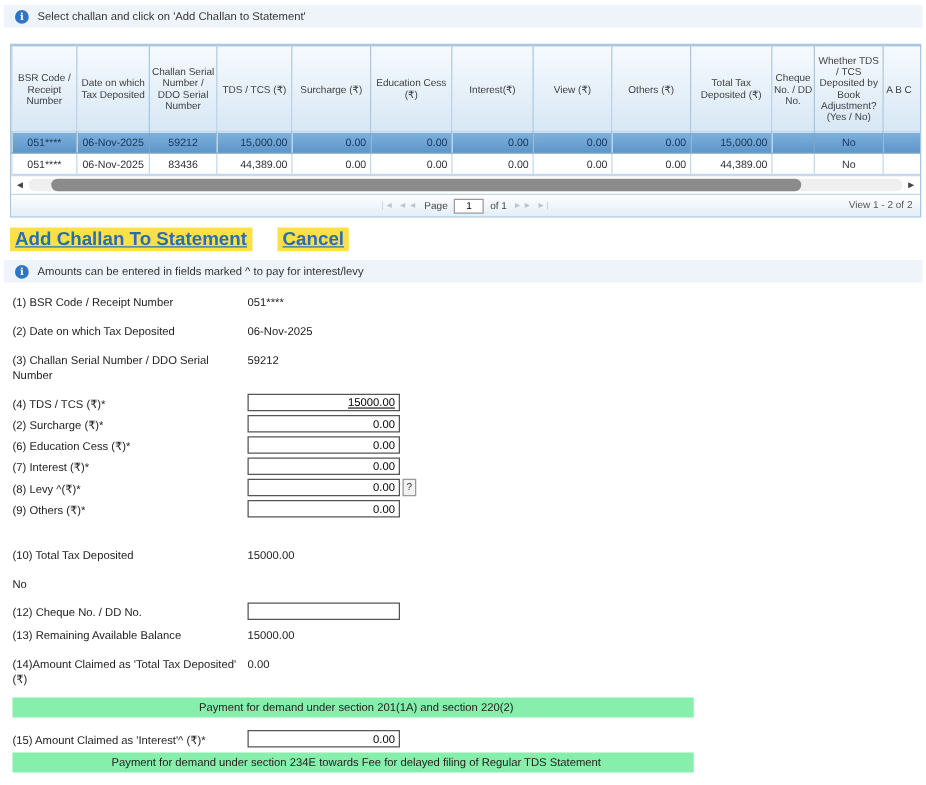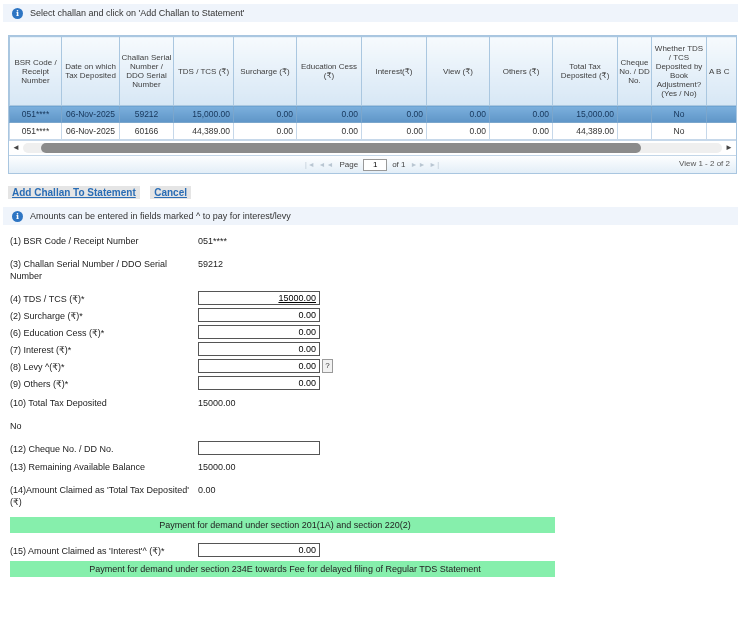--- a/index.html
+++ b/index.html
@@ -49,22 +49,22 @@
     position:relative;height:17px;border-top:1px solid #c3d6e8;
     background:linear-gradient(#fdfeff,#e3eef7);font-size:8px;color:#777;
     display:flex;align-items:center;justify-content:center;gap:5px;
   }
   .pager .nav{color:#b9c6d2;font-size:7px;letter-spacing:1px;}
   .pager input{width:22px;height:10px;font-size:8px;border:1px solid #999;text-align:center;padding:0;}
   .pager .view{position:absolute;right:6px;top:3px;color:#555;}
   .pager .pglbl{color:#444;}
   
   .chip{
-    display:inline-block;background:#e5e5e5;color:#2a6db5;font-size:10px;font-weight:bold;
-    text-decoration:underline;padding:1px 4px;margin-right:6px;cursor:pointer;
+    display:inline-block;background:#fde047;color:#2a6db5;font-size:15px;font-weight:bold;
+    text-decoration:underline;padding:1px 4px;margin-right:16px;cursor:pointer;
   }
   .actions{margin:8px 0 0 8px;}
   
   .form{margin:8px 0 0 10px;font-size:9px;}
   .f-row{display:flex;align-items:flex-start;margin-bottom:9px;}
   .f-row.compact{margin-bottom:3px;}
   .f-label{flex:0 0 188px;line-height:12px;padding-top:2px;}
   .f-value{line-height:12px;padding-top:2px;}
   .f-input{
     width:114px;height:12px;border:1px solid #555;font-size:9px;text-align:right;
@@ -133,21 +133,21 @@
         <td class="r">0.00</td>
         <td class="r">0.00</td>
         <td class="r">15,000.00</td>
         <td class="c"></td>
         <td class="c">No</td>
         <td></td>
       </tr>
       <tr>
         <td class="c">051****</td>
         <td class="c">06-Nov-2025</td>
-        <td class="c">60166</td>
+        <td class="c">83436</td>
         <td class="r">44,389.00</td>
         <td class="r">0.00</td>
         <td class="r">0.00</td>
         <td class="r">0.00</td>
         <td class="r">0.00</td>
         <td class="r">0.00</td>
         <td class="r">44,389.00</td>
         <td class="c"></td>
         <td class="c">No</td>
         <td></td>
@@ -182,20 +182,24 @@
   <span>Amounts can be entered in fields marked ^ to pay for interest/levy</span>
 </div>
 
 <div class="form">
 
   <div class="f-row">
     <span class="f-label">(1) BSR Code / Receipt Number</span>
     <span class="f-value">051****</span>
   </div>
 
+  <div class="f-row">
+    <span class="f-label">(2) Date on which Tax Deposited</span>
+    <span class="f-value">06-Nov-2025</span>
+  </div>
 
   <div class="f-row">
     <span class="f-label">(3) Challan Serial Number / DDO Serial Number</span>
     <span class="f-value">59212</span>
   </div>
 
   <div class="f-row compact">
     <span class="f-label">(4) TDS / TCS (₹)*</span>
     <input class="f-input u" value="15000.00" style="">
   </div>
@@ -219,21 +223,21 @@
     <span class="f-label">(8) Levy ^(₹)*</span>
     <input class="f-input" value="0.00" style="">
     <span class="help-box">?</span>
   </div>
 
   <div class="f-row compact">
     <span class="f-label">(9) Others (₹)*</span>
     <input class="f-input" value="0.00" style="">
   </div>
 
-  <div class="f-row" style="margin-top:5px">
+  <div class="f-row" style="margin-top:22px">
     <span class="f-label">(10) Total Tax Deposited</span>
     <span class="f-value">15000.00</span>
   </div>
 
   <div class="f-row">
     <span class="f-value">No</span>
   </div>
 
   <div class="f-row compact">
     <span class="f-label">(12) Cheque No. / DD No.</span>

